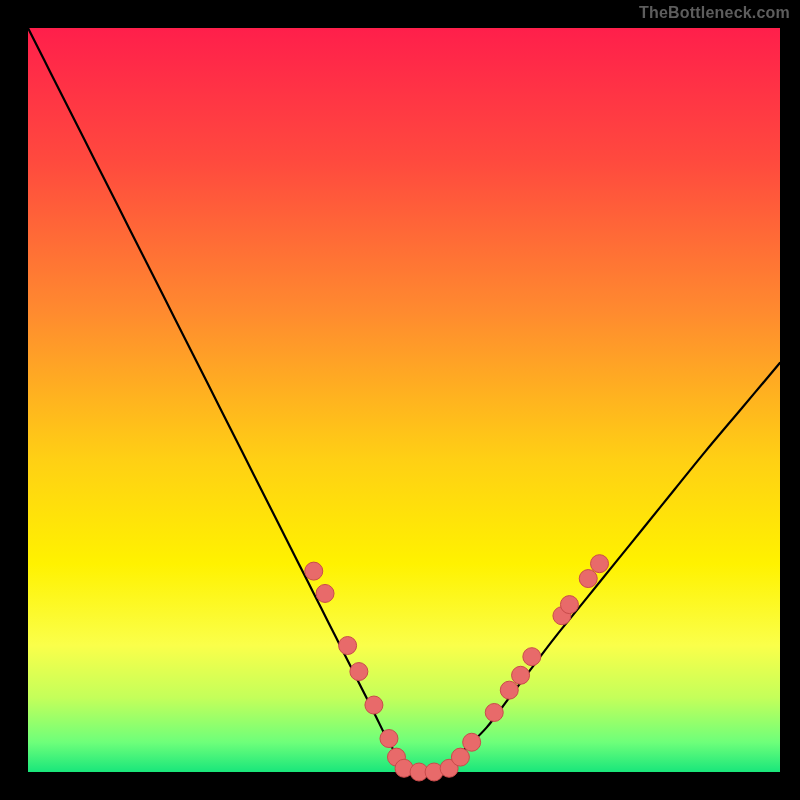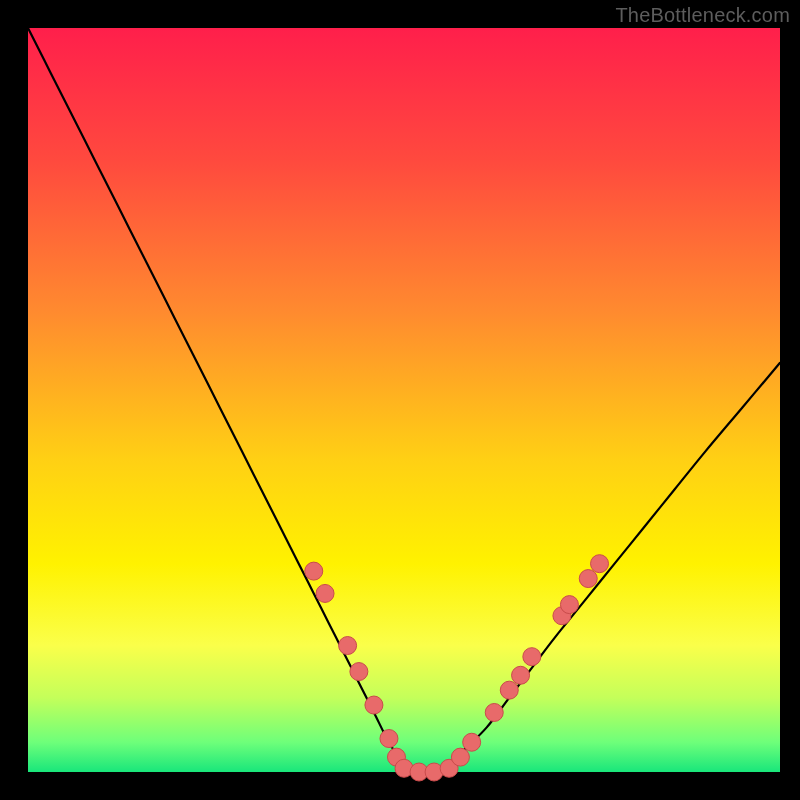--- a/index.html
+++ b/index.html
@@ -19,22 +19,22 @@
   }
   .plot {
     position: absolute;
     display: block;
   }
   .watermark {
     position: absolute;
     top: 4px;
     right: 10px;
     color: #5d5d5d;
-    font-size: 20px;
-    font-weight: 400;
+    font-size: 16px;
+    font-weight: 700;
     letter-spacing: 0.2px;
   }
 </style>
 </head>
 <body>
 
 <div class="frame">
   <svg class="plot" width="800" height="800" viewBox="0 0 800 800">
       <defs>
         <linearGradient id="bg-grad" x1="0" y1="0" x2="0" y2="1">

